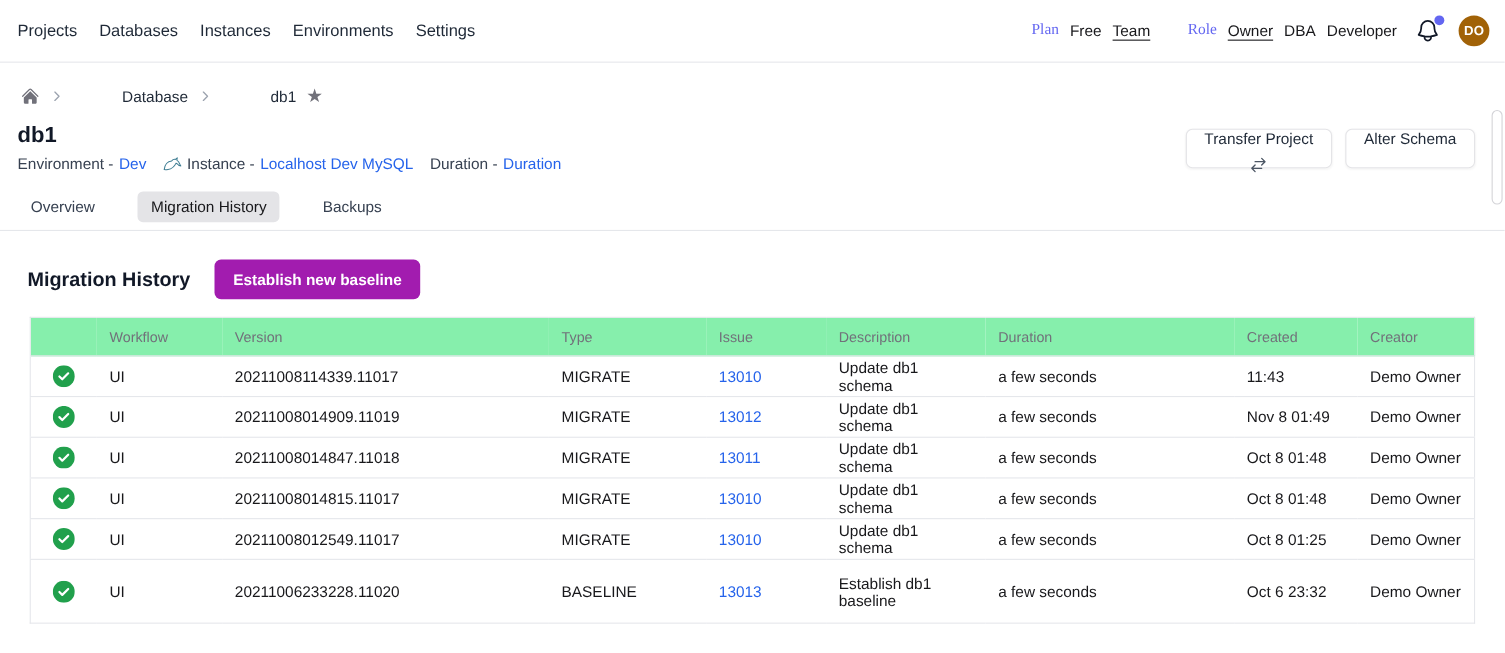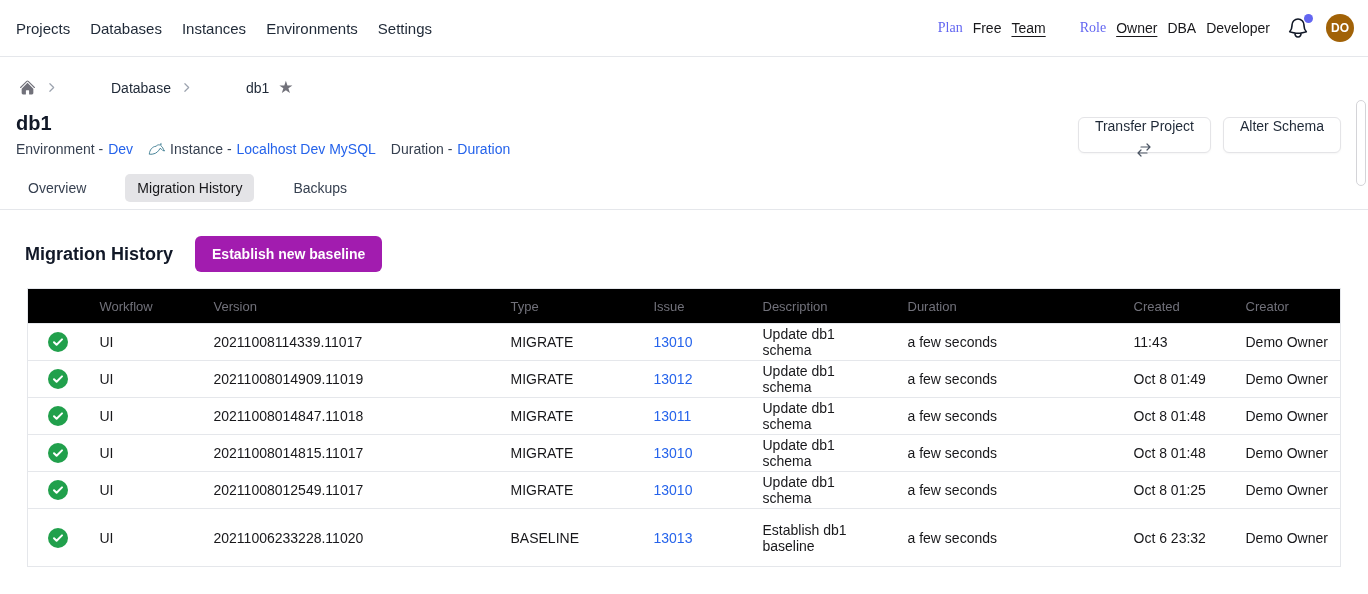--- a/index.html
+++ b/index.html
@@ -49,21 +49,21 @@
   .section-head { margin:26px 0 0 9px; display:flex; align-items:center; gap:22px; }
   h2 { font-size:18px; font-weight:600; color:#111827; }
   .btn-primary { height:36px; background:#a21caf; border:none; border-radius:6px;
     padding:0 17px; font-size:14px; font-weight:600; color:#fff; cursor:pointer;
     font-family:inherit; }
 
   
   .table-wrap { margin:16px 11px 0; }
   table { width:100%; border-collapse:collapse; table-layout:fixed;
     border:1px solid #e5e7eb; }
-  th { background:#000000; height:35px; font-size:13px; font-weight:500; color:#71717a;
+  th { background:#86efac; height:35px; font-size:13px; font-weight:500; color:#71717a;
     text-align:left; padding:0 12px; border-bottom:1px solid #e5e7eb; }
   td { height:37px; font-size:14px; color:#18181b; padding:0 12px; vertical-align:middle; }
   tbody tr:not(:last-child) td { border-bottom:1px solid #e5e7eb; }
   tbody tr:last-child td { height:58px; }
   td.c-icon, th.c-icon { padding:0; text-align:center; }
   .check { display:inline-flex; width:20px; height:20px; vertical-align:middle; }
   a.issue-link { color:#2563eb; cursor:pointer; }
 
   .scroll-thumb { position:absolute; right:2px; top:100px; width:10px; height:86px;
     border:1px solid #d4d4d8; border-radius:7px; background:#fff; }
@@ -220,21 +220,21 @@
                   <circle cx="10" cy="10" r="10" fill="#21a04c"></circle>
                   <path d="M6 10.2l2.6 2.6L14 7.4" fill="none" stroke="#fff" stroke-width="2" stroke-linecap="round" stroke-linejoin="round"></path>
                 </svg>
               </span></td>
           <td>UI</td>
           <td>20211008014909.11019</td>
           <td>MIGRATE</td>
           <td><a class="issue-link">13012</a></td>
           <td>Update db1 schema</td>
           <td>a few seconds</td>
-          <td>Oct 8 01:49</td>
+          <td>Nov 8 01:49</td>
           <td>Demo Owner</td>
         </tr>
         <tr>
           <td class="c-icon"><span class="check">
                 <svg viewBox="0 0 20 20">
                   <circle cx="10" cy="10" r="10" fill="#21a04c"></circle>
                   <path d="M6 10.2l2.6 2.6L14 7.4" fill="none" stroke="#fff" stroke-width="2" stroke-linecap="round" stroke-linejoin="round"></path>
                 </svg>
               </span></td>
           <td>UI</td>

